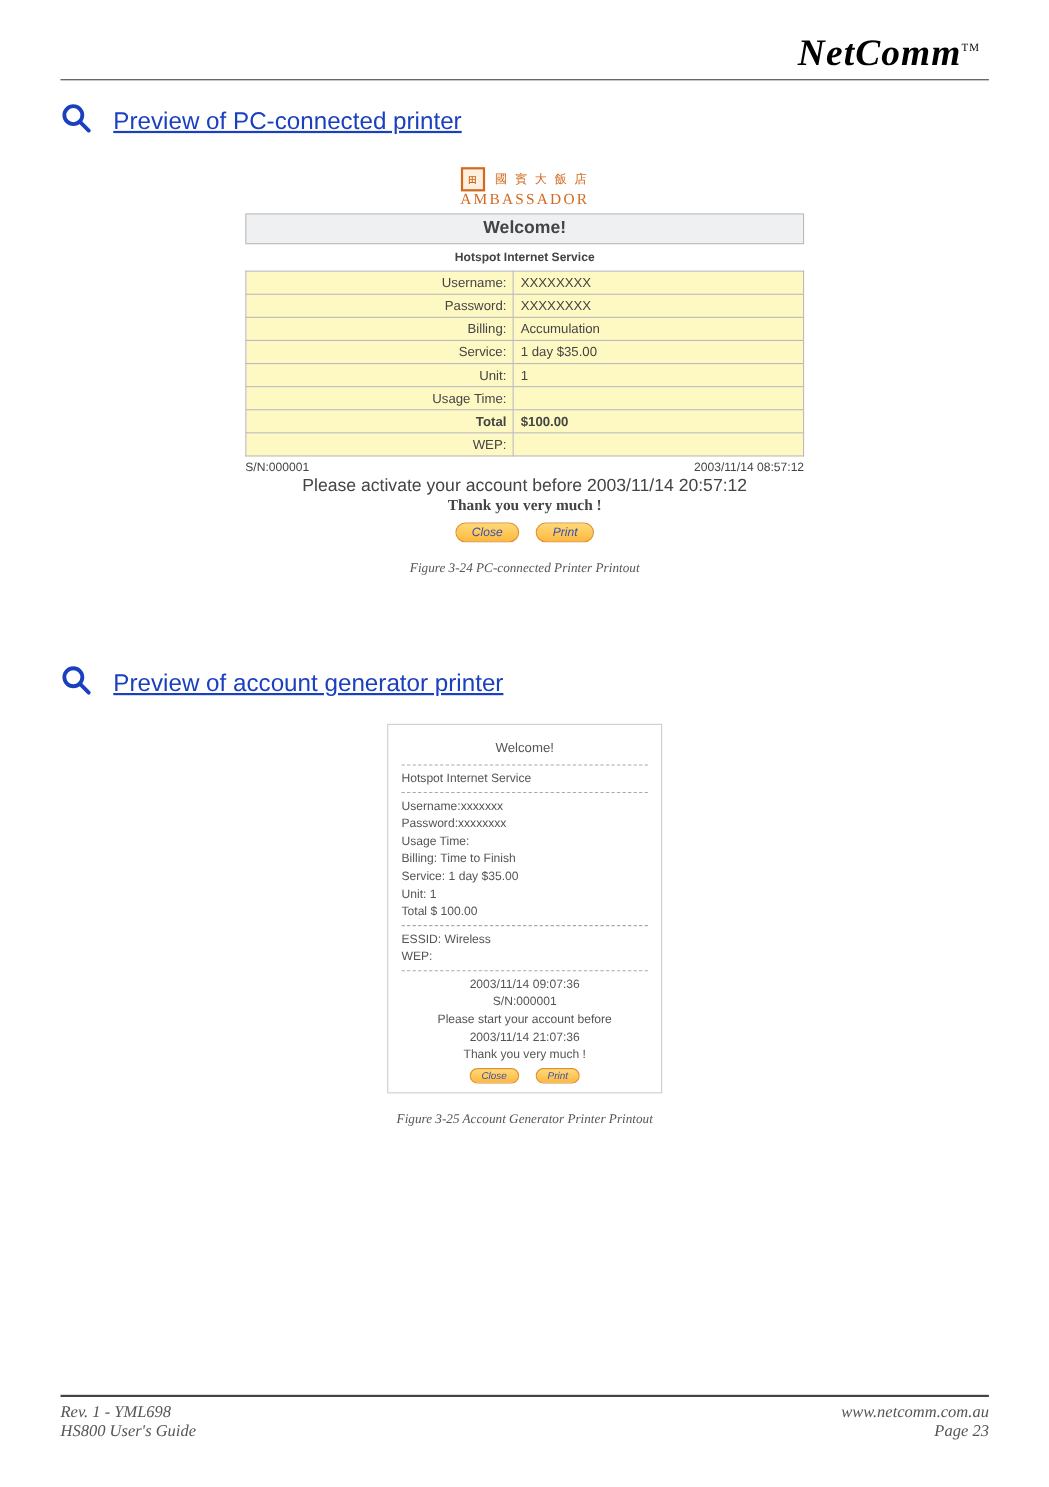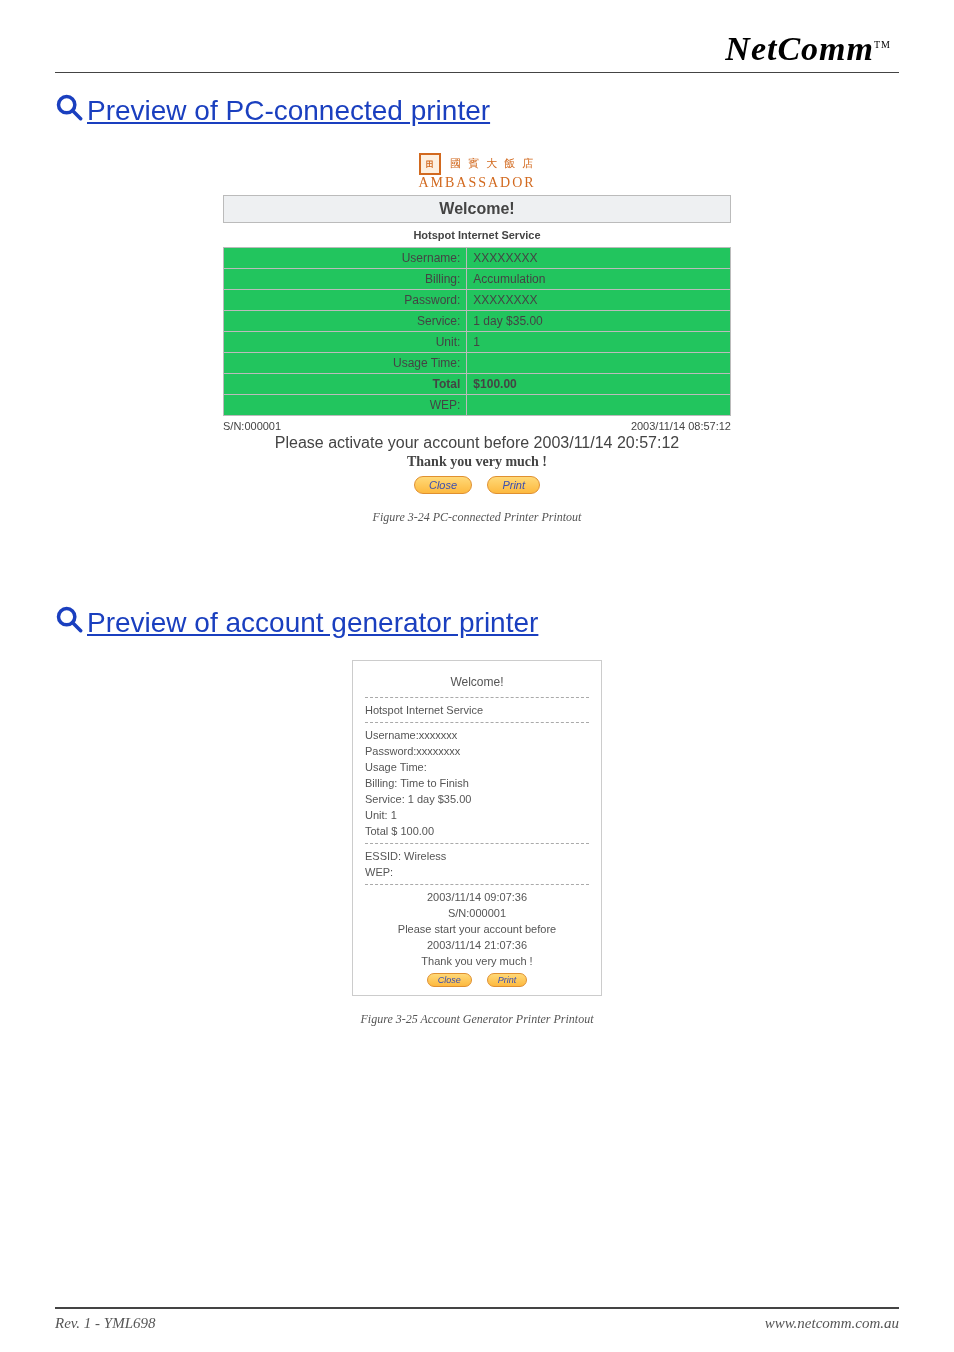--- a/index.html
+++ b/index.html
@@ -19,26 +19,26 @@
     font-weight: 900;
     font-size: 34px;
     letter-spacing: 1px;
     color: #000;
     padding-right: 8px;
   }
   .header-logo sup { font-size: 10px; font-style: normal; font-weight: normal; vertical-align: super; }
   hr.divider { border: none; border-top: 1.5px solid #444; margin-top: 4px; margin-bottom: 20px; }
   .preview-link {
     color: #1a3fbf;
-    font-size: 28px;
+    font-size: 22px;
     text-decoration: underline;
     font-family: Arial, sans-serif;
     display: inline-flex;
     align-items: center;
-    gap: 4px;
+    gap: 20px;
   }
   .mag-icon svg { width: 28px; height: 28px; }
   .figure-caption {
     text-align: center;
     font-style: italic;
     font-family: Liberation Serif, serif;
     font-size: 12px;
     color: #555;
     margin-top: 16px;
   }
@@ -66,21 +66,21 @@
     font-weight: bold;
     font-size: 16px;
     background: #eef0f2;
     border: 1px solid #bbb;
     padding: 4px;
   }
   .svc-line { text-align: center; font-weight: bold; font-size: 11px; padding: 6px; }
   table.fields { width: 100%; border-collapse: collapse; }
   table.fields td {
     border: 1px solid #bbb;
-    background: #22c55e;
+    background: #fef9c3;
     padding: 3px 6px;
     font-size: 12px;
   }
   table.fields td.label { text-align: right; width: 48%; }
   table.fields td.value { text-align: left; }
   table.fields tr.total td { font-weight: bold; }
   .sn-row { display: flex; justify-content: space-between; font-size: 11px; margin-top: 4px; }
   .activate { text-align: center; font-size: 16px; margin-top: 2px; }
   .thank { text-align: center; font-family: 'Times New Roman', serif; font-weight: bold; font-size: 14px; margin-top: 2px; }
   .btn-row { text-align: center; margin-top: 6px; font-style: italic; }
@@ -104,21 +104,21 @@
     font-size: 11px;
     color: #555;
   }
   .receipt .r-title { text-align: center; margin-bottom: 8px; font-size: 12px; }
   .receipt .dash { border-top: 1px dashed #aaa; margin: 6px 0; }
   .receipt .line { margin: 4px 0; }
   .receipt .center { text-align: center; }
   .receipt .btn-row .pill { font-size: 9px; padding: 1px 10px; }
   .footer {
     position: absolute;
-    bottom: 20px;
+    bottom: 42px;
     left: 55px;
     right: 55px;
   }
   .footer hr { border: none; border-top: 2px solid #444; margin-bottom: 6px; }
   .footer-row { display: flex; justify-content: space-between; font-style: italic; font-family: Georgia, 'Times New Roman', serif; color: #555; font-size: 15px; }
 </style>
 </head>
 <body>
 
 
@@ -150,26 +150,26 @@
   </div>
   <div class="welcome-line">Welcome!</div>
   <div class="svc-line">Hotspot Internet Service</div>
   <table class="fields">
     <tbody>
         <tr>
           <td class="label">Username:</td>
           <td class="value">XXXXXXXX</td>
         </tr>
     <tr>
+          <td class="label">Password:</td>
+          <td class="value">XXXXXXXX</td>
+        </tr>
+    <tr>
           <td class="label">Billing:</td>
           <td class="value">Accumulation</td>
-        </tr>
-    <tr>
-          <td class="label">Password:</td>
-          <td class="value">XXXXXXXX</td>
         </tr>
     <tr>
           <td class="label">Service:</td>
           <td class="value">1 day $35.00</td>
         </tr>
     <tr>
           <td class="label">Unit:</td>
           <td class="value">1</td>
         </tr>
     <tr>
@@ -240,16 +240,20 @@
 </div>
 <div class="figure-caption">Figure 3-25 Account Generator Printer Printout</div>
 
 
 <div class="footer">
   <hr>
   <div class="footer-row">
     <span>Rev. 1 - YML698</span>
     <span>www.netcomm.com.au</span>
   </div>
+  <div class="footer-row">
+    <span>HS800 User's Guide</span>
+    <span>Page 23</span>
+  </div>
 </div>
 
 
 
 
 </body></html>

